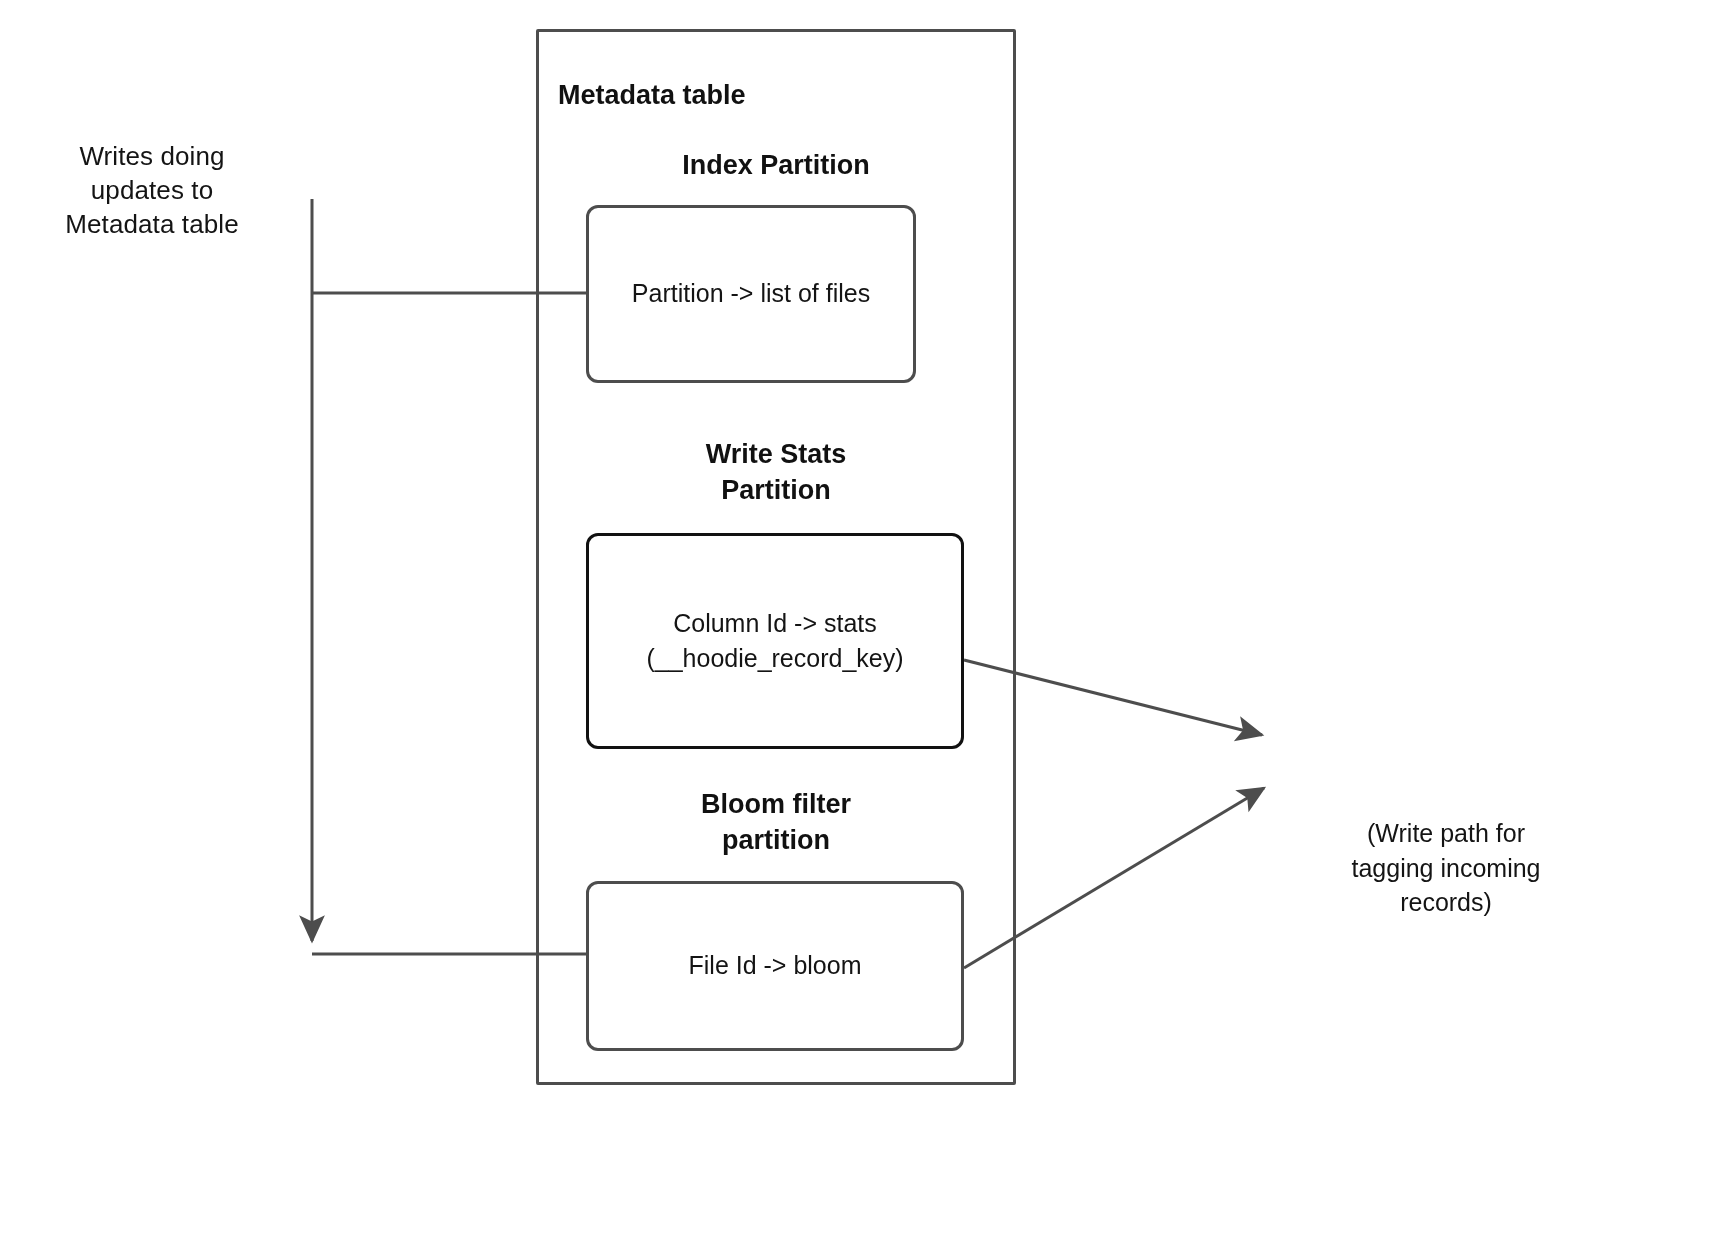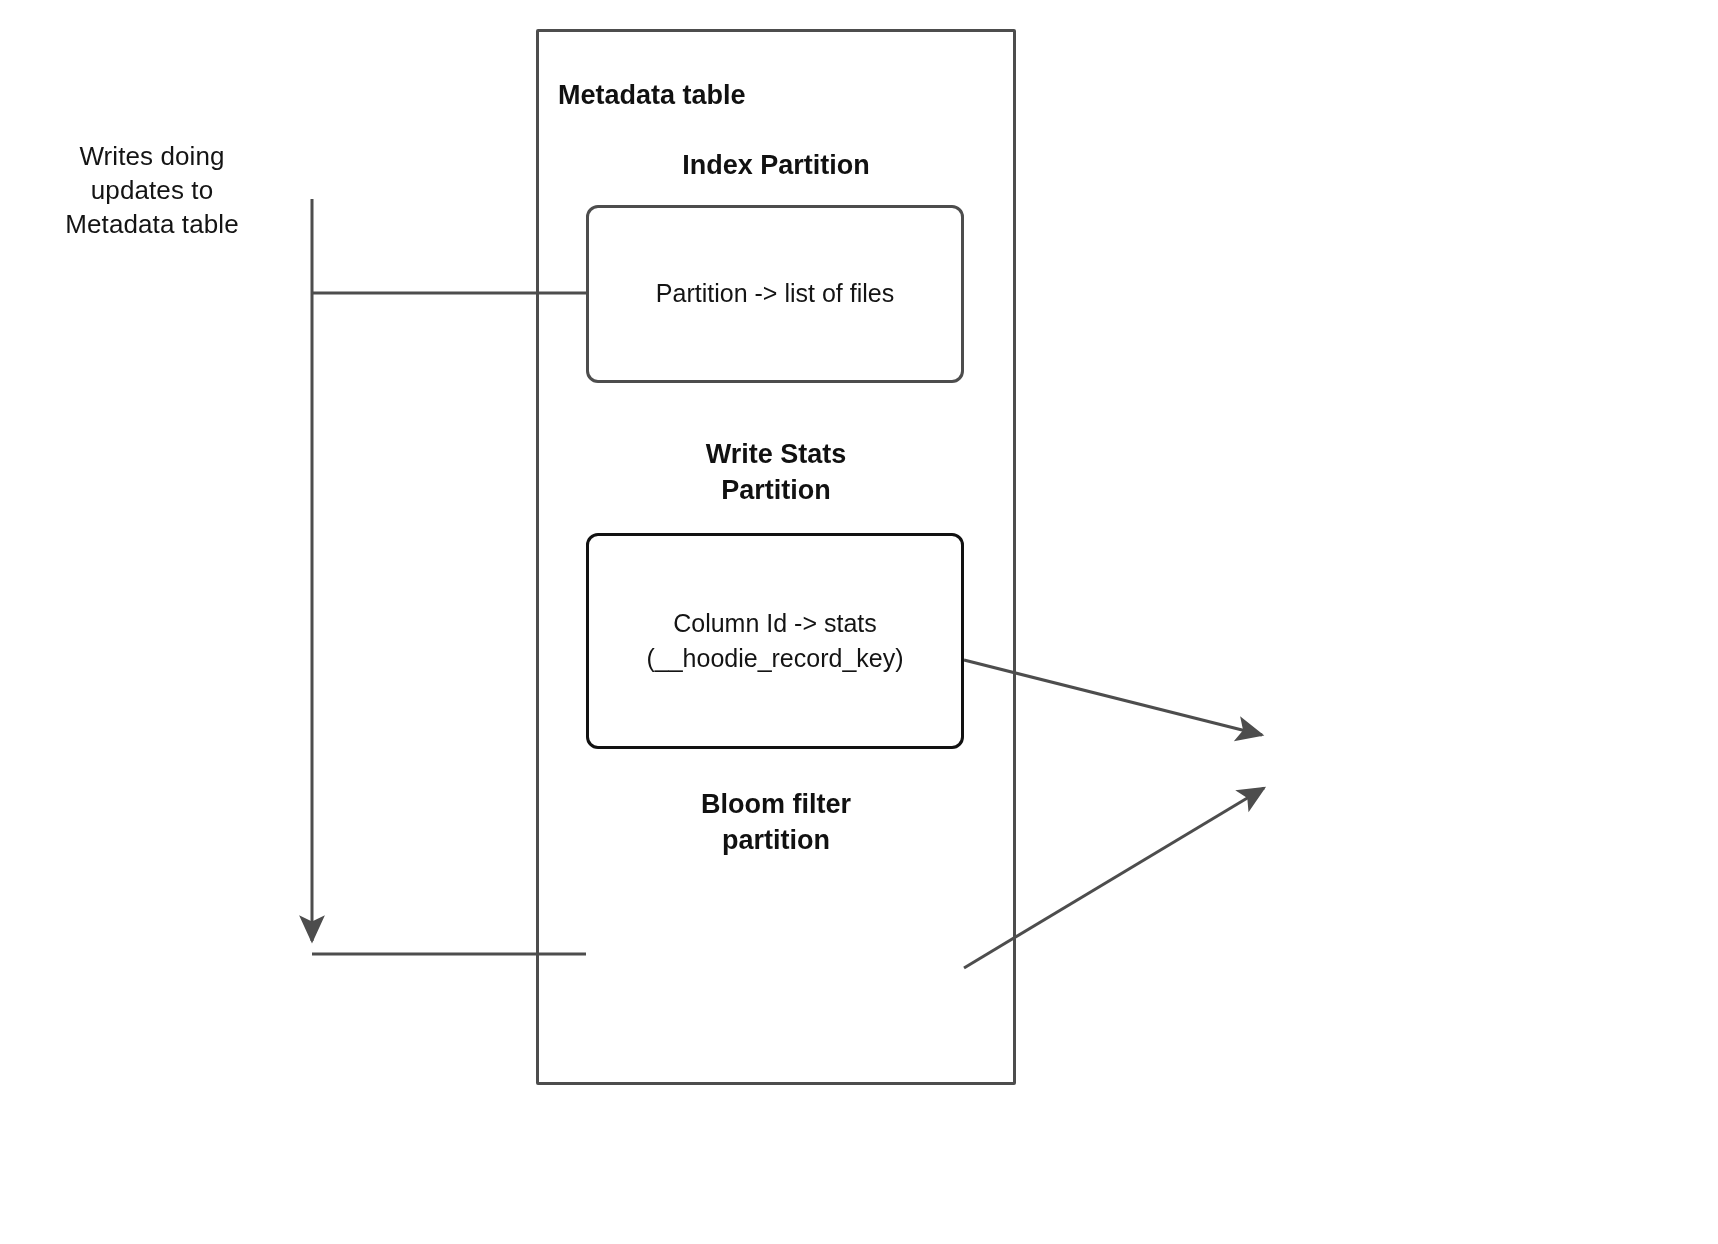--- a/index.html
+++ b/index.html
@@ -94,21 +94,21 @@
     justify-content: center;
   }
   .inner-box.emphasis { border-color: #111111; }
   .inner-box-text {
     font-size: 25px;
     line-height: 1.42;
     text-align: center;
     white-space: pre-line;
     color: #141414;
   }
-  #files-box    { left: 586px; top: 205px; width: 378px; height: 178px; }
+  #files-box    { left: 586px; top: 205px; width: 330px; height: 178px; }
   #colstats-box { left: 586px; top: 533px; width: 378px; height: 216px; }
   #bloom-box    { left: 586px; top: 881px; width: 378px; height: 170px; }
 
   
   #metadata-index-title {
     left: 1296px;
     top: 740px;
     width: 300px;
     font-size: 27px;
     font-weight: bold;
@@ -163,16 +163,22 @@
 Partition</div>
 
   <div class="inner-box emphasis" id="colstats-box">
     <div class="inner-box-text">Column Id  -&gt; stats
 (__hoodie_record_key)</div>
   </div>
 
   <div class="partition-heading" id="bloom-partition-heading">Bloom filter
 partition</div>
 
+  <div class="inner-box" id="bloom-box">
+    <div class="inner-box-text">File Id -&gt; bloom</div>
+  </div>
 
 
+  <div class="lbl" id="metadata-index-note">(Write path for
+tagging incoming
+records)</div>
 
 </div>
 
 </body></html>

